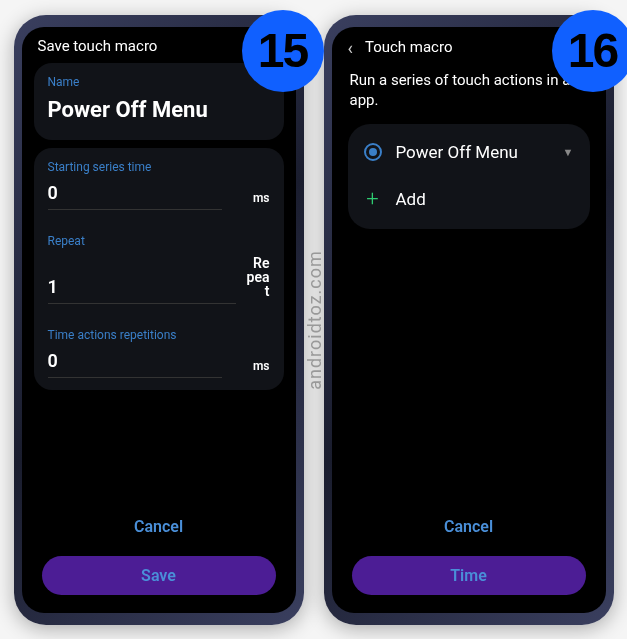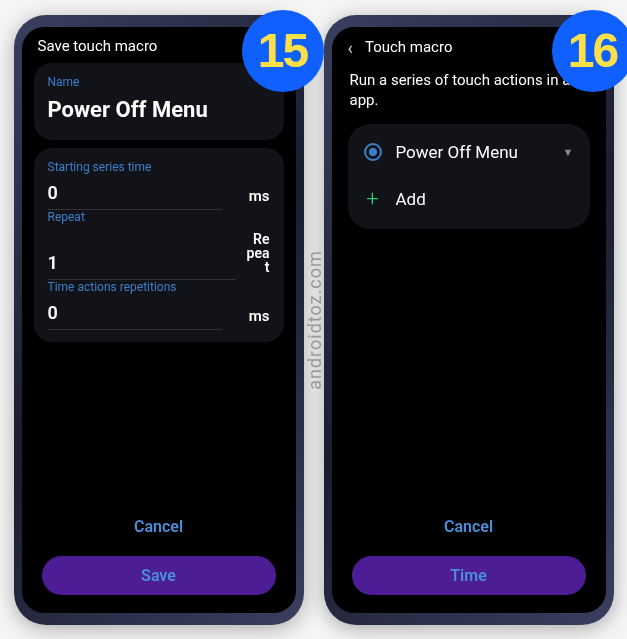--- a/index.html
+++ b/index.html
@@ -44,21 +44,21 @@
       right: -20px;
       width: 82px;
       height: 82px;
       background: #1060ff;
       border-radius: 50%;
       display: flex;
       align-items: center;
       justify-content: center;
       font-size: 48px;
       font-weight: 700;
-      color: #fde047;
+      color: #000000;
       z-index: 10;
       font-family: Arial, sans-serif;
       letter-spacing: -2px;
     }
     .header {
       padding: 10px 16px 8px;
       font-size: 15px;
       display: flex;
       align-items: center;
       gap: 12px;
@@ -101,34 +101,34 @@
       display: flex;
       align-items: flex-end;
       justify-content: space-between;
       gap: 10px;
     }
     .field-row .field-value {
       flex: 1;
     }
     .unit {
       color: #fff;
-      font-size: 15px;
+      font-size: 12px;
       font-weight: 600;
       padding-bottom: 6px;
       text-align: right;
       width: 38px;
       line-height: 1;
     }
     .unit.stacked {
       word-break: break-all;
       width: 24px;
       font-size: 14px;
     }
     .section {
-      margin-top: 0;
+      margin-top: 24px;
     }
     .section:first-child {
       margin-top: 0;
     }
     .description {
       padding: 4px 18px 14px;
       font-size: 15px;
       line-height: 1.35;
       color: #fff;
     }

